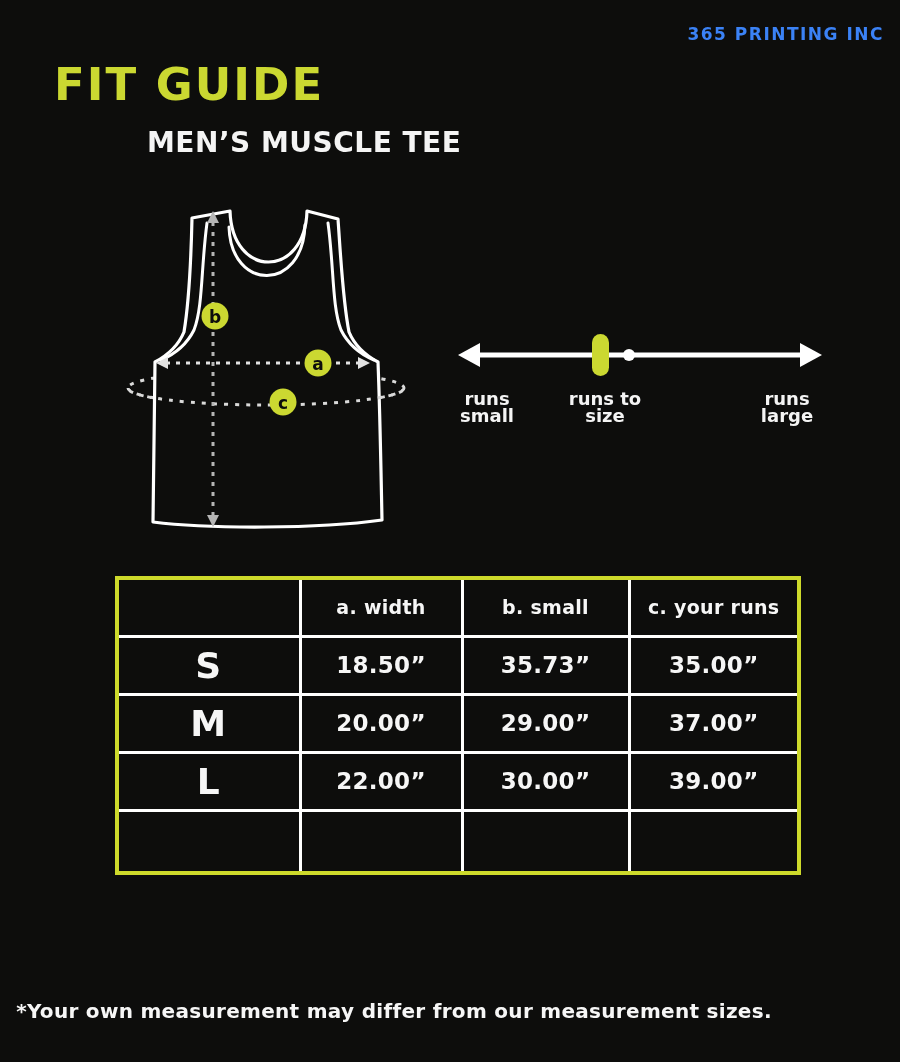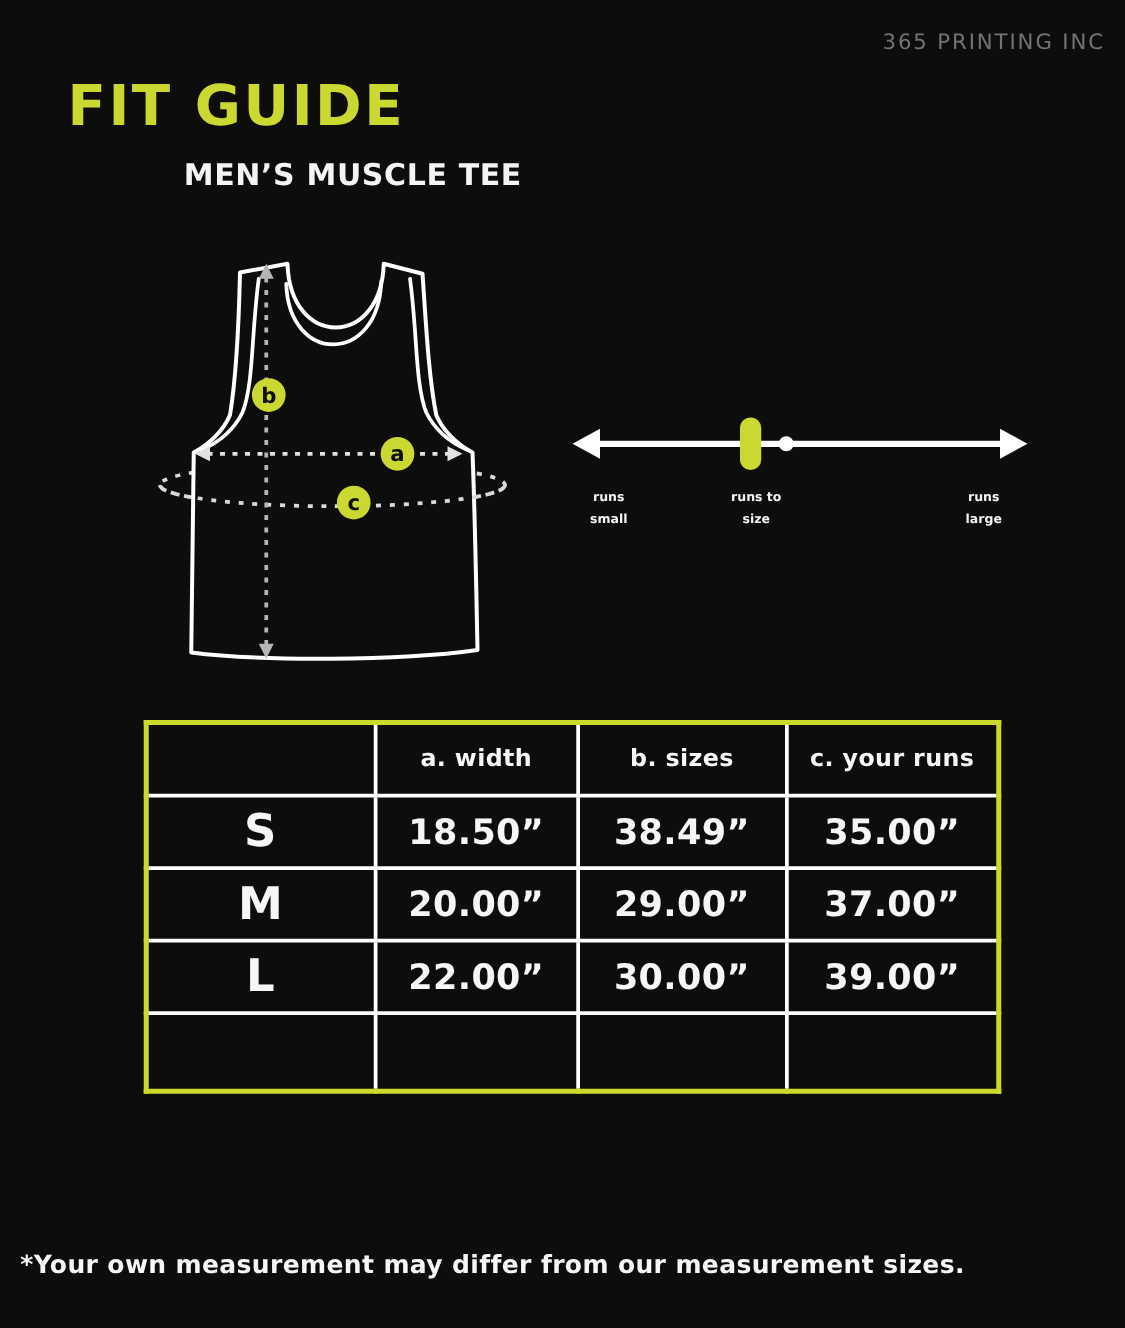--- a/index.html
+++ b/index.html
@@ -9,50 +9,50 @@
     background: #0d0d0c;
     font-family: "DejaVu Sans", sans-serif;
     color: #ffffff;
     overflow: hidden;
   }
 
   
   .brand {
     position: absolute;
     top: 24px; right: 16px;
-    font-size: 17px; font-weight: normal;
+    font-size: 17px; font-weight: bold;
     letter-spacing: 1.5px;
-    color: #737373;
+    color: #3b82f6;
   }
   .title {
     position: absolute;
     left: 54px; top: 58px;
     font-size: 45px; font-weight: bold;
     letter-spacing: 2px;
     color: #cbd831;
   }
   .subtitle {
     position: absolute;
     left: 147px; top: 126px;
-    font-size: 24px; font-weight: bold;
+    font-size: 28px; font-weight: bold;
     letter-spacing: 0.5px;
     color: #f4f4f4;
   }
 
   
   .tee-wrap { position: absolute; left: 118px; top: 192px; width: 330px; height: 360px; }
 
   
   .scale-wrap { position: absolute; left: 450px; top: 330px; width: 380px; height: 110px; }
   .scale-svg { position: absolute; left: 0; top: 0; }
   .scale-label {
     position: absolute; top: 60px;
     transform: translateX(-50%);
     text-align: center;
-    font-size: 10px; font-weight: bold; line-height: 17px;
+    font-size: 18px; font-weight: bold; line-height: 17px;
     color: #f4f4f4; white-space: nowrap;
   }
   .scale-label.pos-left   { left: 37px; }
   .scale-label.pos-center { left: 155px; }
   .scale-label.pos-right  { left: 337px; }
 
   
   .size-table {
     position: absolute; left: 115px; top: 576px;
     width: 682px;
@@ -64,21 +64,21 @@
     border: 3px solid #ffffff;
     text-align: center; vertical-align: middle;
     background: #0d0d0c;
     color: #f6f6f6;
   }
   .size-table { border: 4px solid #cdd92b; }
   .size-table tr { height: 58px; }
   .size-table tr.row-empty { height: 63px; }
   .size-table td.col-head { font-size: 19px; font-weight: bold; letter-spacing: 0.3px; }
   .size-table td.size-cell { font-size: 36px; font-weight: bold; letter-spacing: 1px; }
-  .size-table td.val-cell { font-size: 28px; font-weight: bold; letter-spacing: 0.3px; }
+  .size-table td.val-cell { font-size: 23px; font-weight: bold; letter-spacing: 0.3px; }
 
   
   .footnote {
     position: absolute; left: 0; top: 999px; width: 788px;
     text-align: center;
     font-size: 20px; font-weight: bold;
     letter-spacing: 0.3px;
     color: #f6f6f6;
   }
 </style>
@@ -149,27 +149,27 @@
   <colgroup>
     <col style="width:183px">
       <col style="width:162px">
       <col style="width:167px">
       <col style="width:170px">
   </colgroup>
   <tbody>
       <tr>
     <td class="col-head"></td>
     <td class="col-head">a. width</td>
-    <td class="col-head">b. sizes</td>
+    <td class="col-head">b. small</td>
     <td class="col-head">c. your runs</td>
   </tr>
   <tr>
     <td class="size-cell">S</td>
     <td class="val-cell">18.50”</td>
-    <td class="val-cell">38.49”</td>
+    <td class="val-cell">35.73”</td>
     <td class="val-cell">35.00”</td>
   </tr>
   <tr>
     <td class="size-cell">M</td>
     <td class="val-cell">20.00”</td>
     <td class="val-cell">29.00”</td>
     <td class="val-cell">37.00”</td>
   </tr>
   <tr>
     <td class="size-cell">L</td>

